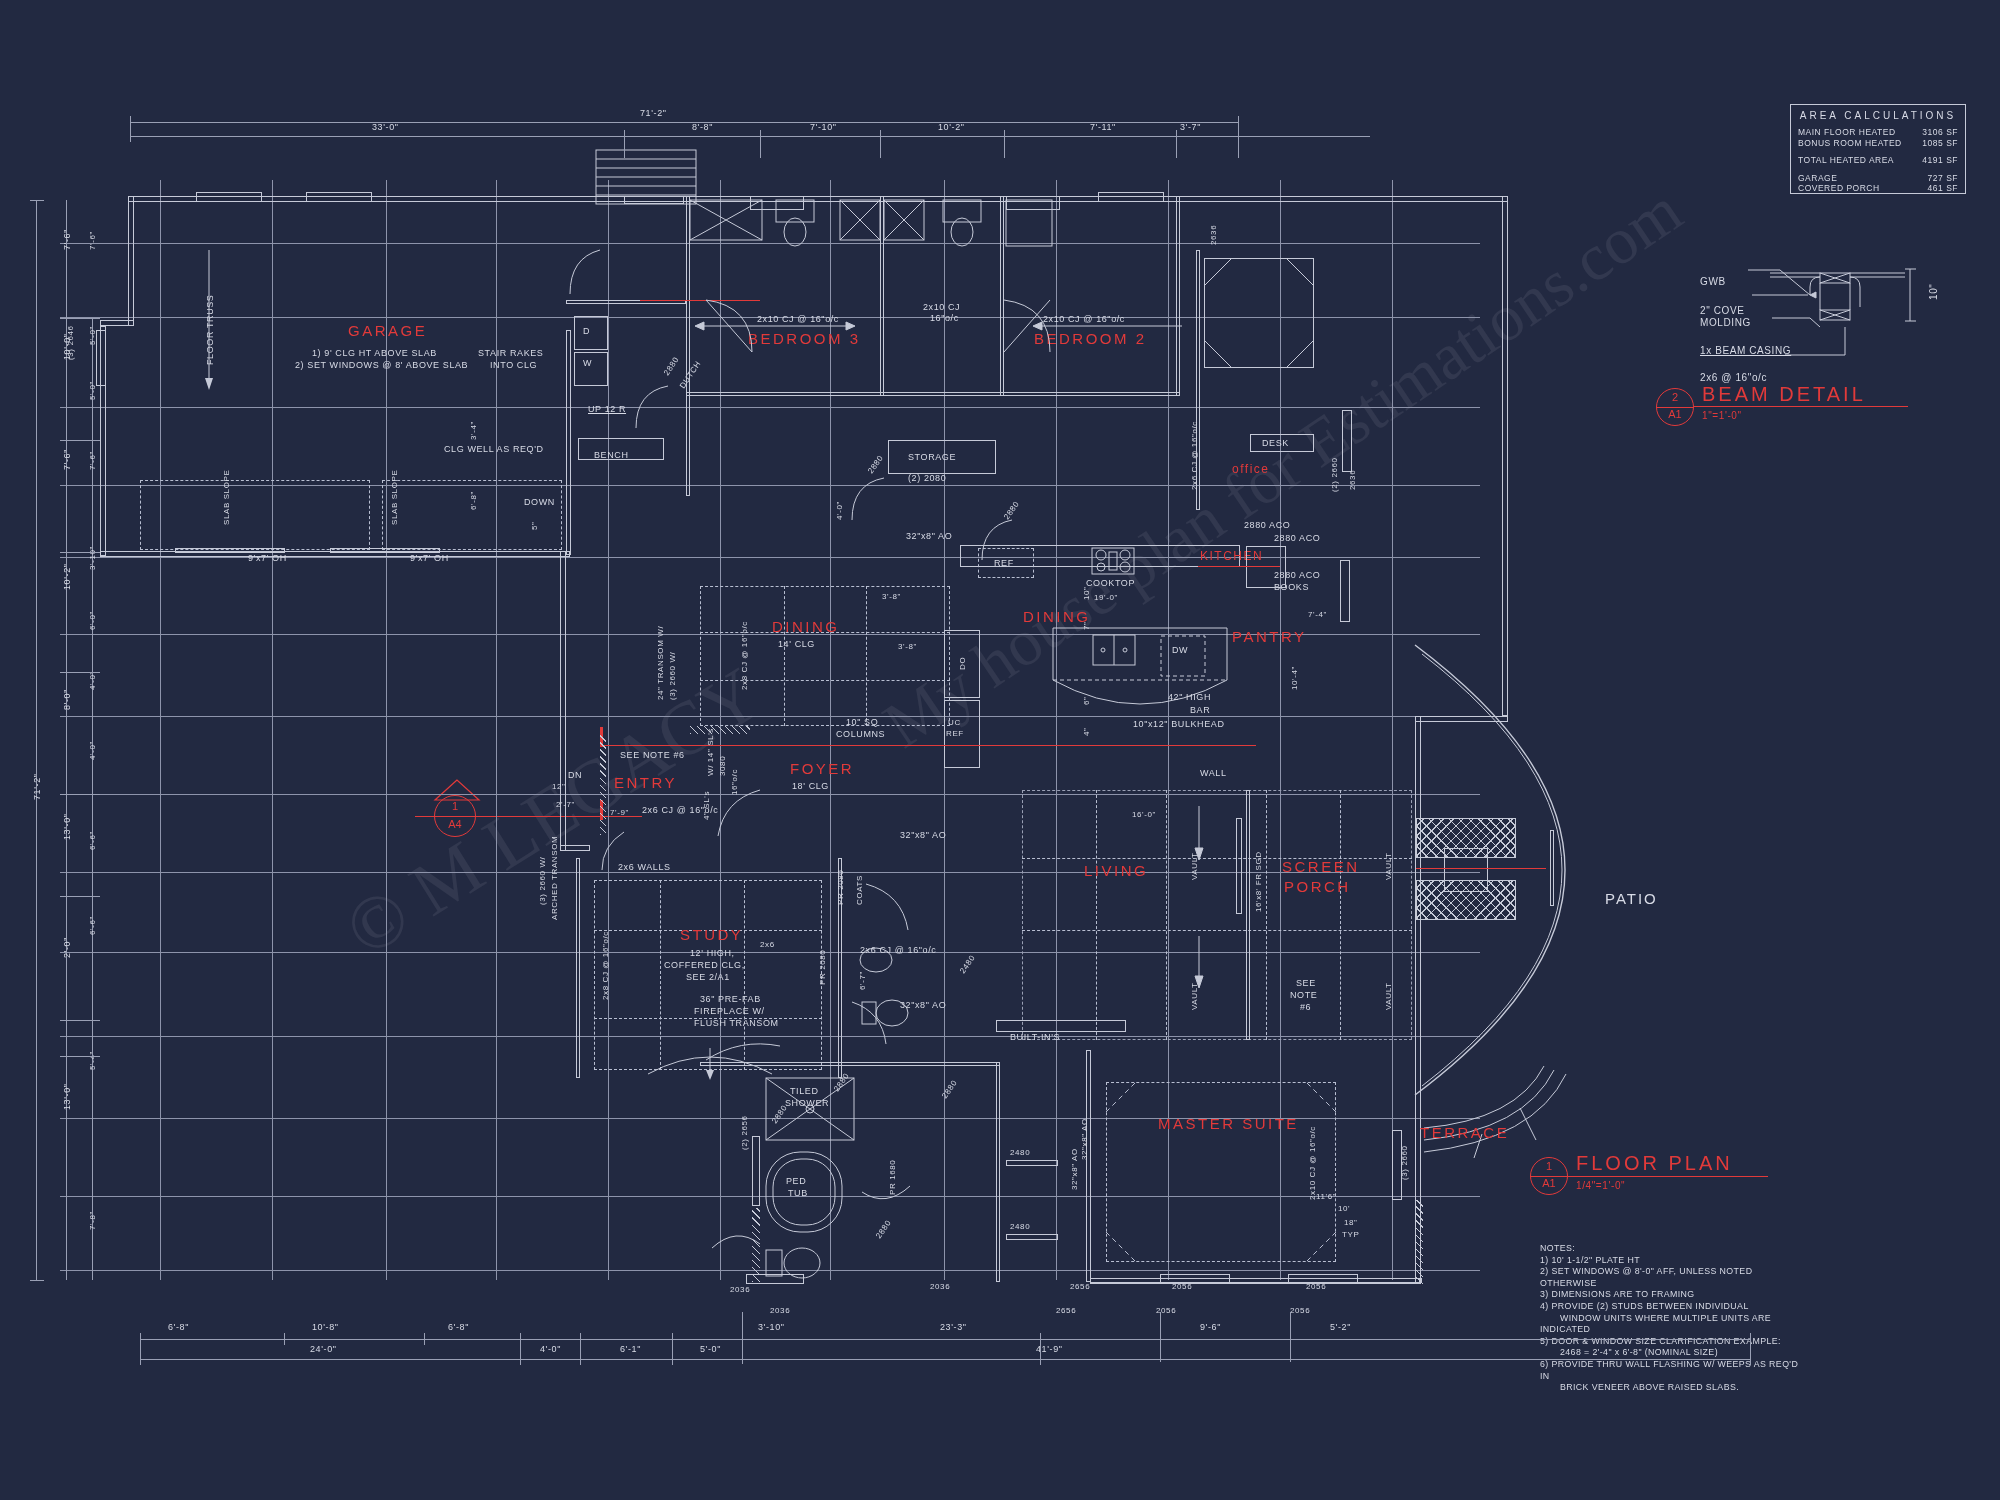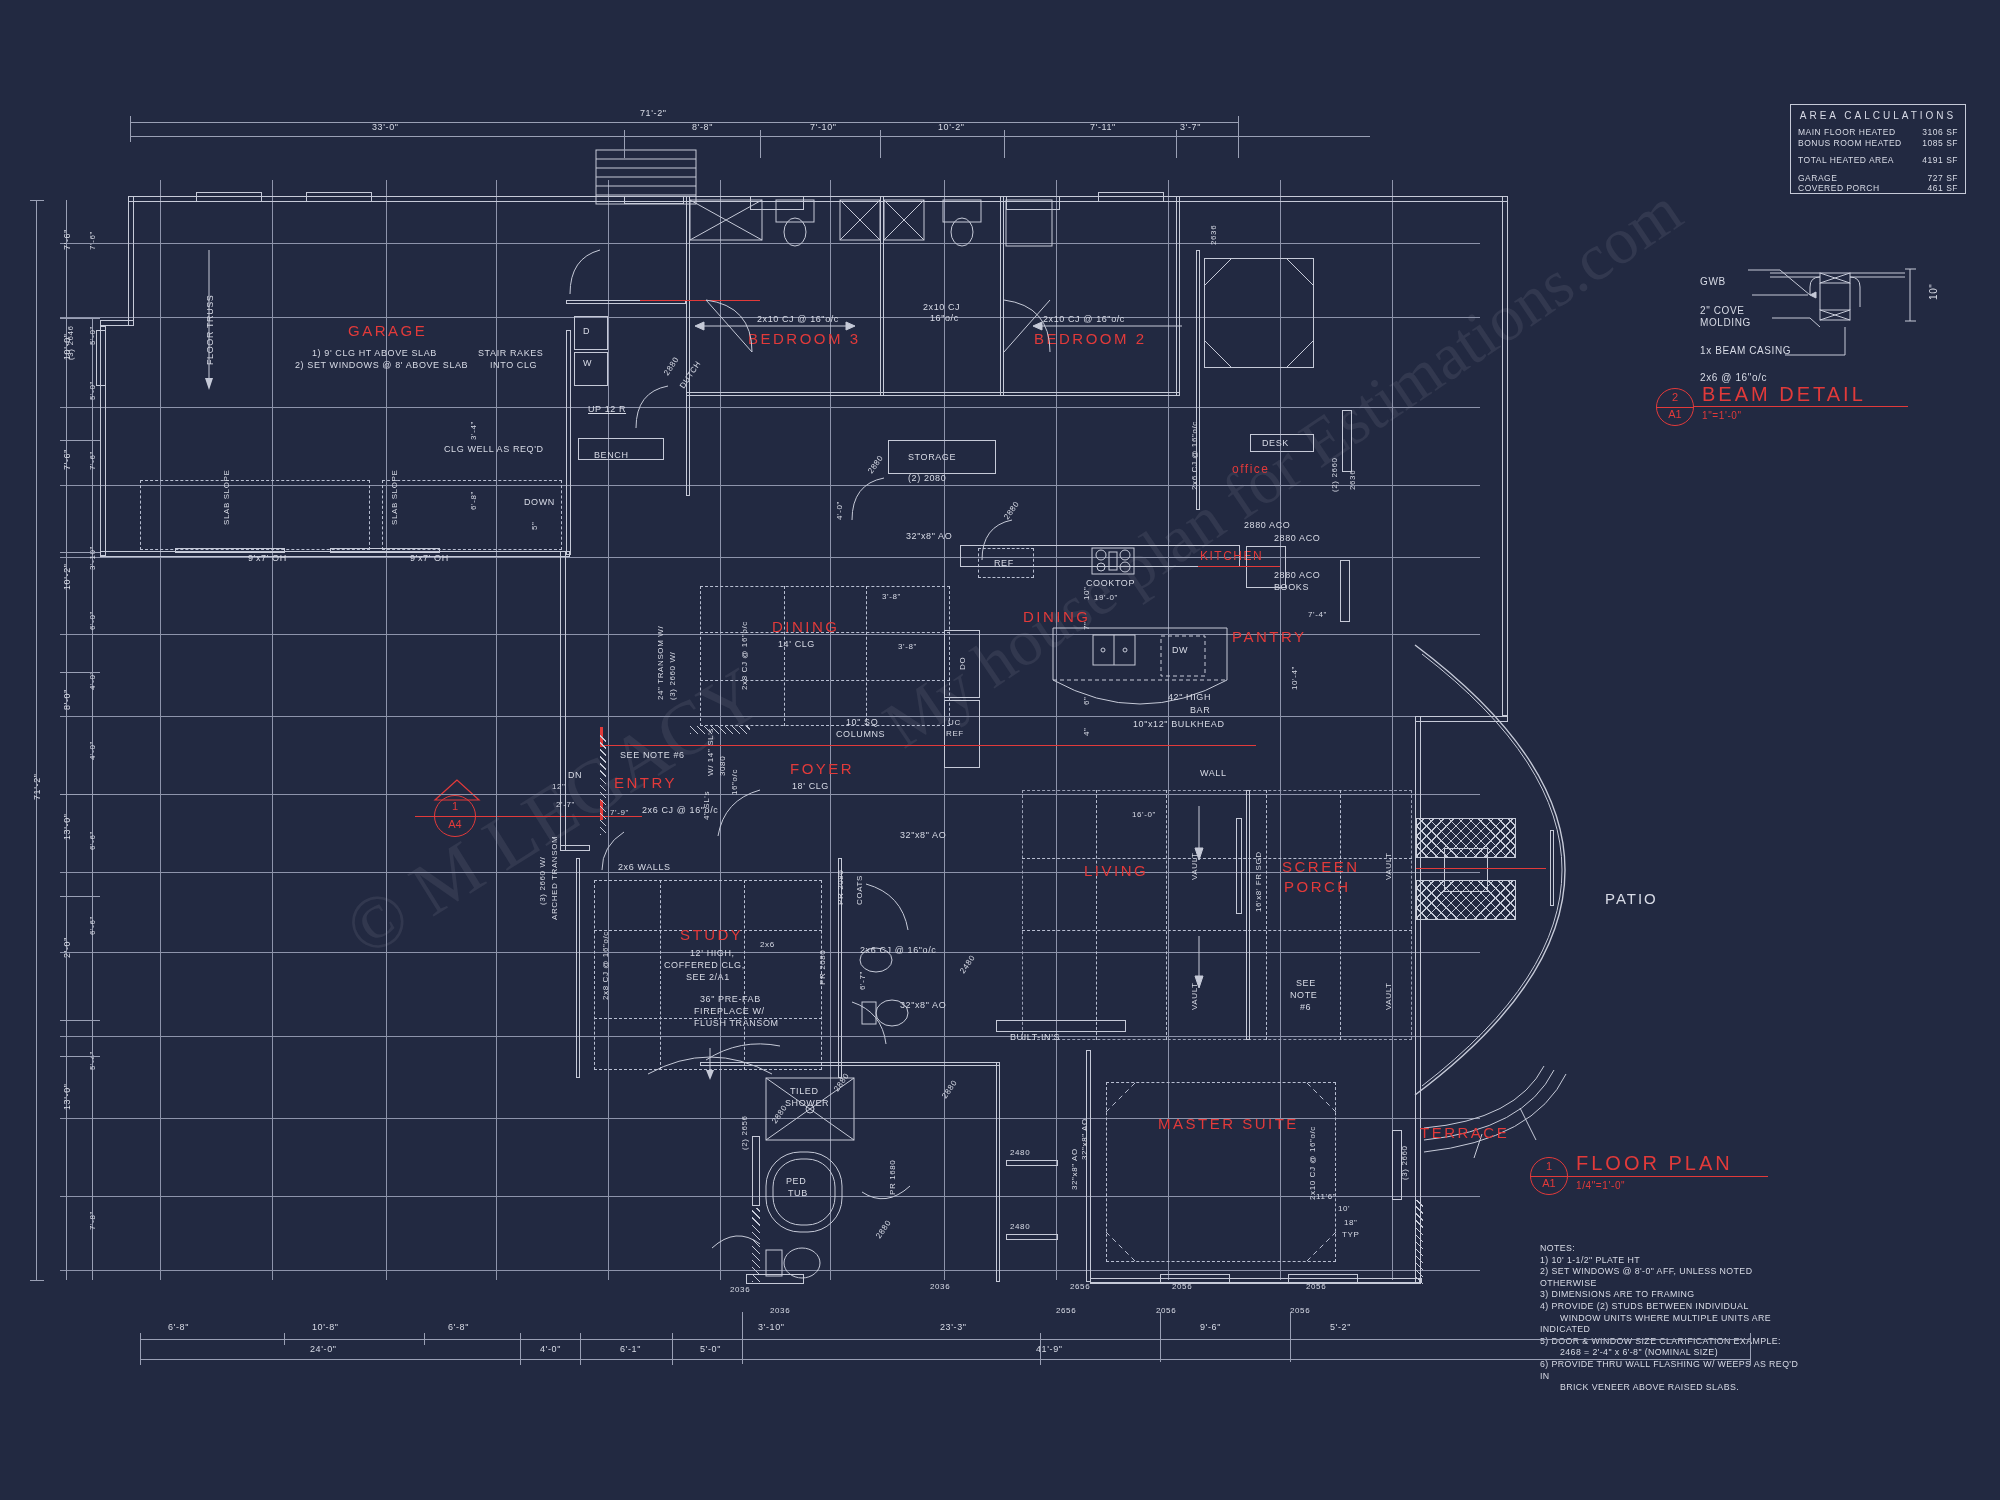--- a/index.html
+++ b/index.html
@@ -119,21 +119,21 @@
       <line x1="245" y1="66" x2="256" y2="66"></line>
       <line x1="92" y1="40" x2="148" y2="40"></line>
     </g>
     <g stroke="#c6cad8" stroke-width="1" fill="#c6cad8">
       <polygon points="150,40 156,37 156,43"></polygon>
     </g>
   </svg>
   <div class="wht" style="left:1700px;top:276px;font-size:10px;">GWB</div>
   <div class="wht" style="left:1700px;top:305px;font-size:10px;">2" COVE</div>
   <div class="wht" style="left:1700px;top:317px;font-size:10px;">MOLDING</div>
-  <div class="wht" style="left:1700px;top:345px;font-size:10px;">1x BEAM CASING</div>
+  <div class="wht" style="left:1700px;top:345px;font-size:10px;text-decoration:underline;">1x BEAM CASING</div>
   <div class="wht" style="left:1700px;top:372px;font-size:10px;">2x6 @ 16"o/c</div>
   <div class="wht vt" style="left:1928px;top:300px;font-size:10px;transform:rotate(-90deg);">10"</div>
 
   <div class="tcirc" style="left:1656px;top:388px;"></div>
   <div class="tnum" style="left:1656px;top:391px;">2</div>
   <div class="tbar" style="left:1656px;top:407px;width:38px;"></div>
   <div class="tnum" style="left:1656px;top:408px;">A1</div>
   <div class="ttext" style="left:1702px;top:383px;">BEAM  DETAIL</div>
   <div class="tbar" style="left:1694px;top:406px;width:214px;"></div>
   <div class="tscale" style="left:1702px;top:410px;">1"=1'-0"</div>

